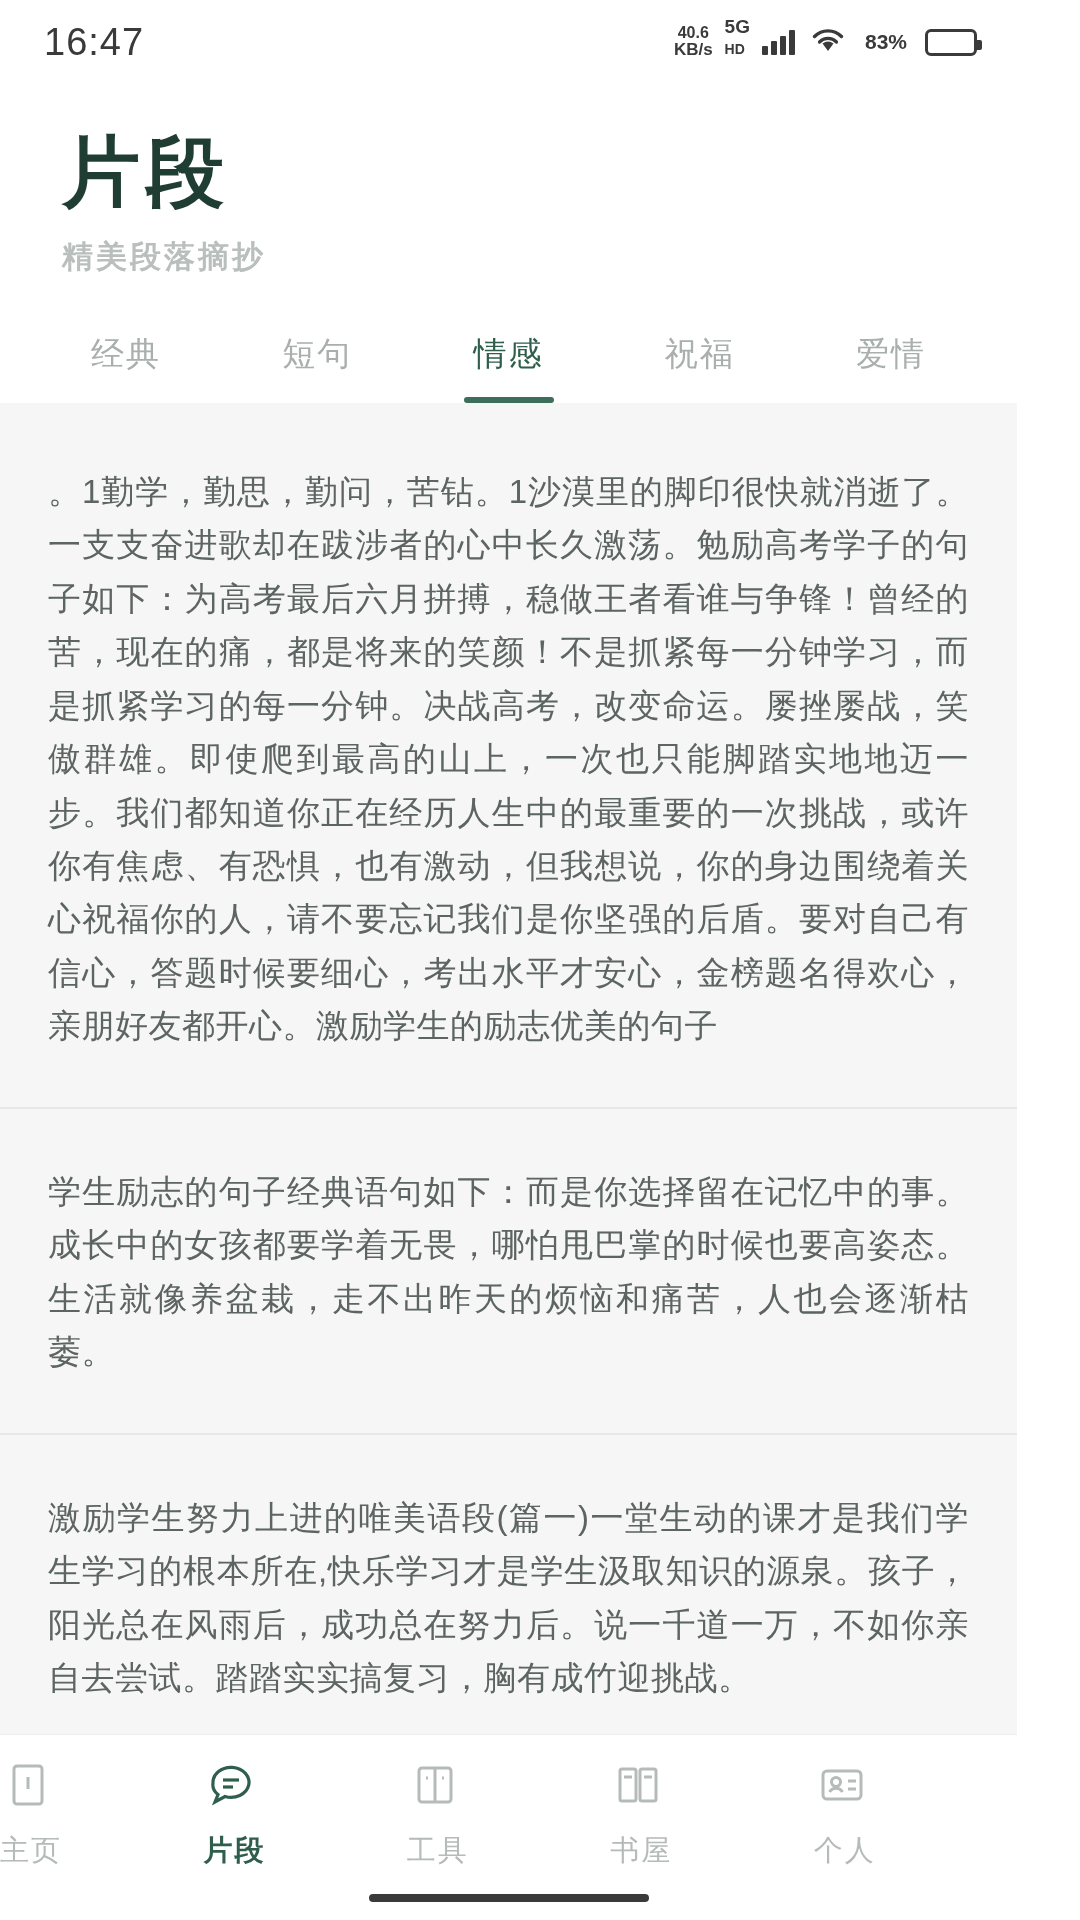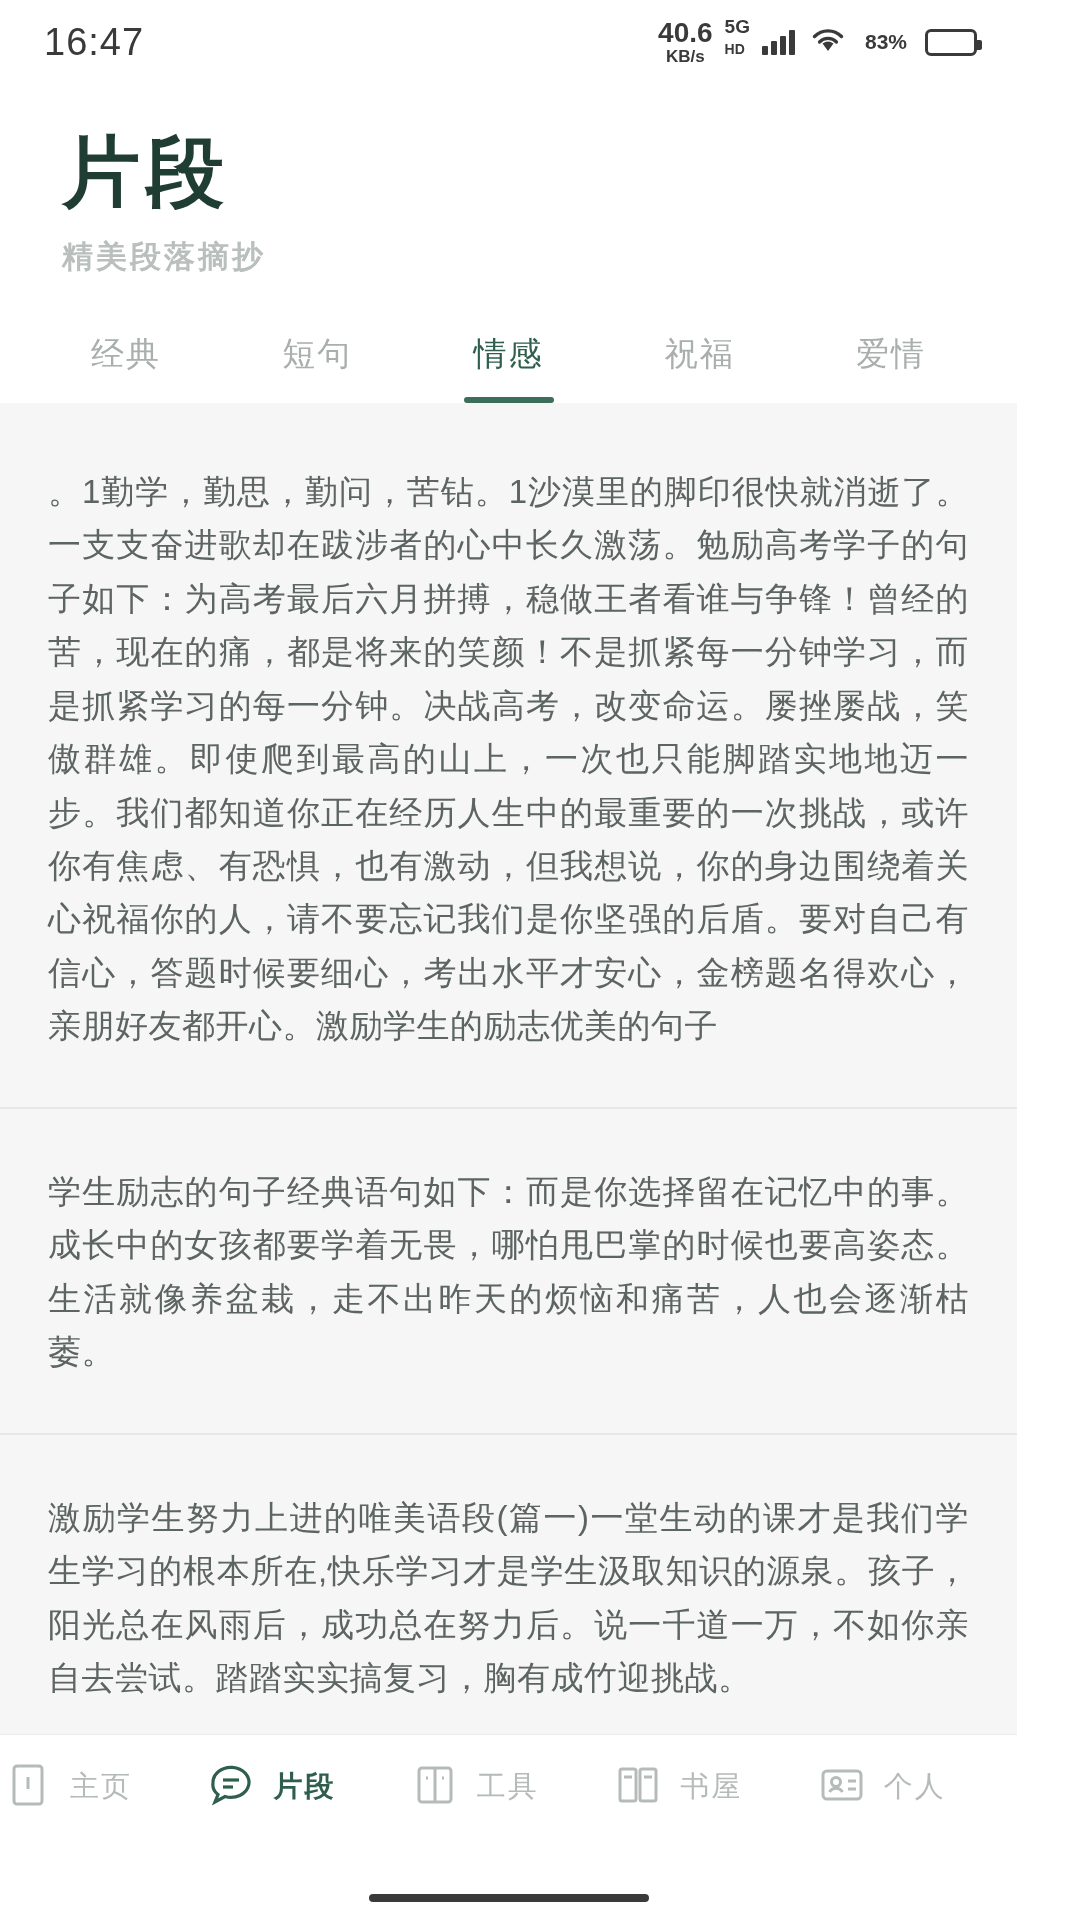--- a/index.html
+++ b/index.html
@@ -40,21 +40,21 @@
     align-items: center;
     gap: 12px;
   }
   .net-speed {
     display: flex;
     flex-direction: column;
     align-items: center;
     line-height: 1.05;
     color: #3a3a3a;
   }
-  .net-speed .num { font-size: 28px; font-weight: 700; }
+  .net-speed .num { font-size: 16px; font-weight: 700; }
   .net-speed .unit { font-size: 17px; font-weight: 700; }
   .net-type {
     display: flex;
     align-items: flex-start;
     gap: 3px;
     font-size: 19px;
     font-weight: 700;
     color: #3a3a3a;
     margin-bottom: 12px;
     flex-direction: column;
@@ -186,22 +186,21 @@
     height: 186px;
     background: #ffffff;
     border-top: 1px solid #ededed;
     display: flex;
     align-items: flex-start;
     padding-top: 22px;
   }
   .nav-item {
     flex: 1;
     display: flex;
-    flex-direction: row;
-    align-items: center;
+    flex-direction: column;
     gap: 14px;
     color: #b5bbb9;
     cursor: pointer;
   }
   .nav-item.active { color: #2f5f4c; }
   .nav-label {
     font-size: 29px;
     letter-spacing: 2px;
   }
   .nav-item.active .nav-label { font-weight: 700; }

